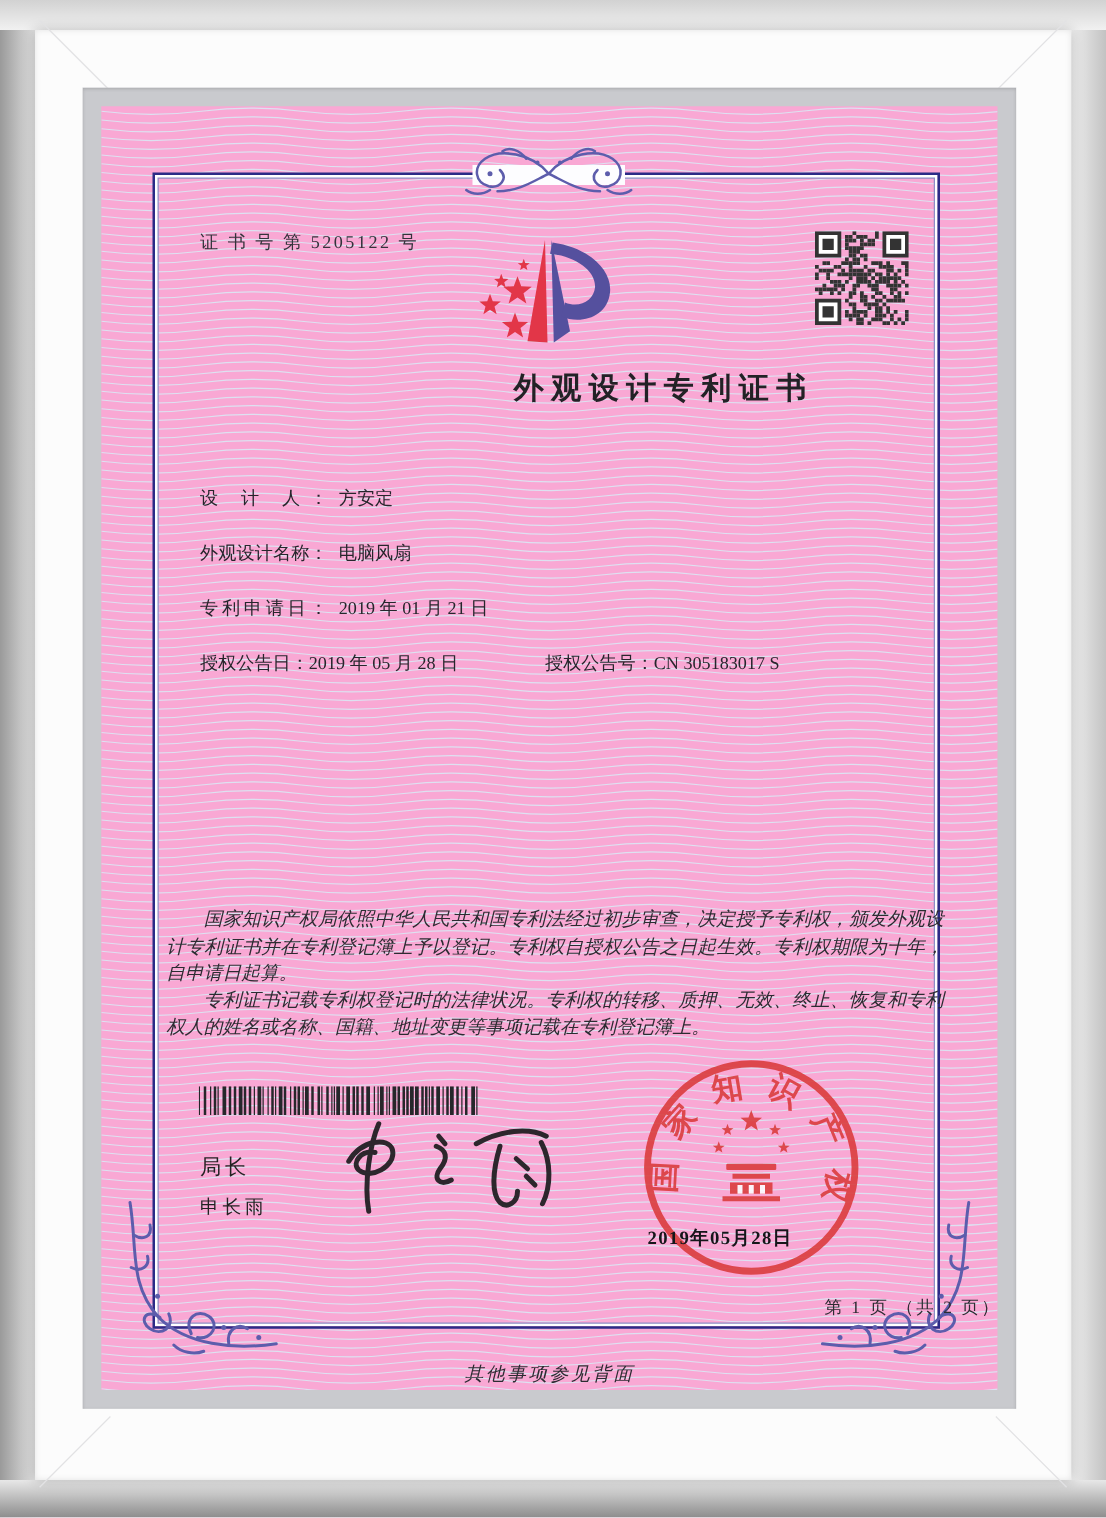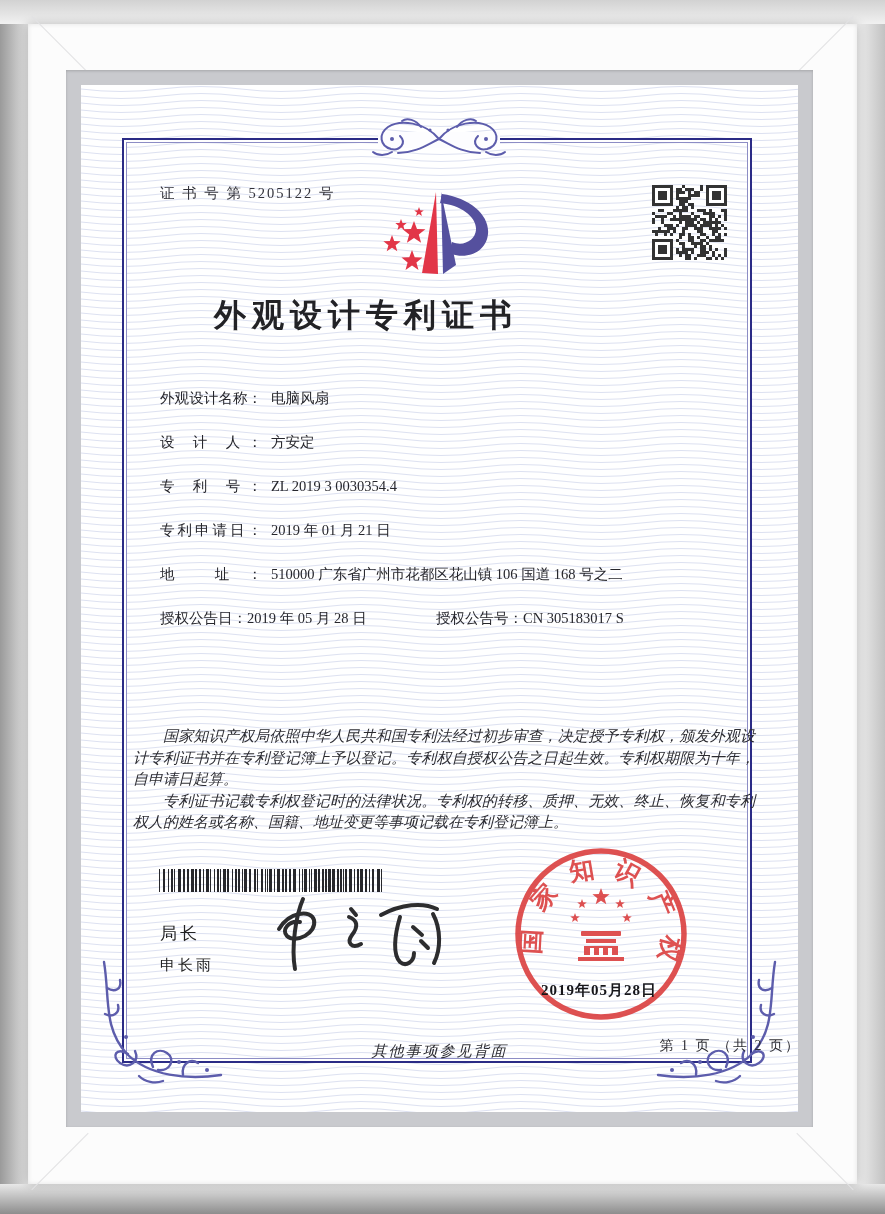--- a/index.html
+++ b/index.html
@@ -11,42 +11,42 @@
   .edge-bottom { position:absolute; left:0; bottom:0; width:100%; height:30px; background:linear-gradient(to top,#8d8d8d,#e8e8e8); }
   .frame-white { position:absolute; left:28px; top:24px; width:829px; height:1160px; background:#fcfcfc;
                  box-shadow: inset 0 0 5px rgba(0,0,0,.10), 0 0 10px rgba(0,0,0,.22); }
   .miter { position:absolute; width:80px; height:1px; background:#e2e2e4; }
   .miter.tl { left:-8px;  top:20px;  transform:rotate(45deg); }
   .miter.tr { right:-8px; top:20px;  transform:rotate(-45deg); }
   .miter.bl { left:-8px;  bottom:22px; transform:rotate(-45deg); }
   .miter.br { right:-8px; bottom:22px; transform:rotate(45deg); }
   .mat-band { position:absolute; left:66px; top:70px; width:747px; height:1057px; background:#c9cace;
               box-shadow: inset 0 1px 3px rgba(0,0,0,.18); }
-  .paper { position:absolute; left:81px; top:85px; width:717px; height:1027px; background:#ffffff; overflow:hidden; }
+  .paper { position:absolute; left:81px; top:85px; width:717px; height:1027px; background:#f9a8d4; overflow:hidden; }
   .wavy { position:absolute; left:0; top:0; width:717px; height:1027px; }
   .cert-border { position:absolute; left:41px; top:53px; width:630px; height:925px;
                  border:2px solid #2b2b86;
                  box-shadow: inset 0 0 0 2px #ffffff, inset 0 0 0 3px #8d8dc5; }
   .abs { position:absolute; }
   .cert-number { left:79px; top:99px; font-size:14.5px; letter-spacing:2px; color:#33333b; }
-  .cert-title { left:0; top:209px; width:570px; text-align:center; font-size:32px; font-weight:700;
+  .cert-title { left:0; top:209px; width:570px; text-align:right; font-size:24px; font-weight:700;
                 letter-spacing:6px; color:#222226; }
   .fields { left:79px; top:304px; width:600px; }
   .field-row { position:relative; height:16px; margin-bottom:28px; font-size:14.5px; color:#26262c; white-space:nowrap; }
   .field-label { display:inline-block; width:102px; text-align:justify; text-align-last:justify; }
   .field-value { margin-left:9px; }
   .grant-pair2 { position:absolute; left:276px; top:0; }
   .paras { left:52px; top:641px; width:622px; font-size:15px; line-height:21.5px; color:#2c2c32;
            font-style:italic; text-align:justify; }
   .paras p { text-indent:2em; }
   .director-title { left:79px; top:837px; font-size:17px; letter-spacing:3px; color:#222;font-family:Liberation Mono, monospace; }
   .director-name  { left:79px; top:871px; font-size:15px; letter-spacing:3px; color:#222; }
-  .seal-date { left:460px; top:896px; font-size:15px; font-weight:700; letter-spacing:1px; color:#16161a; z-index:6; }
+  .seal-date { left:437px; top:896px; font-size:15px; font-weight:700; letter-spacing:1px; color:#16161a; z-index:6; }
   .page-info { left:3px; top:952px; width:717px; text-align:right; font-size:14px; letter-spacing:2px; color:#2c2c32;padding-left:24px; }
-  .back-note { left:0; top:957px; width:717px; text-align:center; font-size:15px; font-style:italic;
+  .back-note { left:0; top:1005px; width:717px; text-align:center; font-size:15px; font-style:italic;
                letter-spacing:2px; color:#2c2c32; }
   svg { display:block; }
 </style>
 </head>
 <body>
 
 <div class="scene">
   <div class="edge-left"></div>
   <div class="edge-right"></div>
   <div class="edge-top"></div>
@@ -485,33 +485,27 @@
         <rect x="60" y="6" width="9" height="9" fill="#333"></rect>
         <rect x="0" y="54" width="21" height="21" fill="#333"></rect>
         <rect x="3" y="57" width="15" height="15" fill="#fff"></rect>
         <rect x="6" y="60" width="9" height="9" fill="#333"></rect>
       </svg>
 
     <div class="abs cert-title">外观设计专利证书</div>
 
     <div class="abs fields">
       <div class="field-row">
+        <span class="field-label">设 计 人：</span><span class="field-value">方安定</span>
+      </div>
+      <div class="field-row">
         <span class="field-label">外观设计名称：</span><span class="field-value">电脑风扇</span>
       </div>
       <div class="field-row">
-        <span class="field-label">设 计 人：</span><span class="field-value">方安定</span>
-      </div>
-      <div class="field-row">
-        <span class="field-label">专 利 号：</span><span class="field-value">ZL 2019 3 0030354.4</span>
-      </div>
-      <div class="field-row">
         <span class="field-label">专利申请日：</span><span class="field-value">2019 年 01 月 21 日</span>
-      </div>
-      <div class="field-row">
-        <span class="field-label">地 址：</span><span class="field-value">510000 广东省广州市花都区花山镇 106 国道 168 号之二</span>
       </div>
       <div class="field-row">
         <span>授权公告日：</span><span>2019 年 05 月 28 日</span>
         <span class="grant-pair2"><span>授权公告号：</span><span>CN 305183017 S</span></span>
       </div>
     </div>
 
     <div class="abs paras">
       <p>国家知识产权局依照中华人民共和国专利法经过初步审查，决定授予专利权，颁发外观设计专利证书并在专利登记簿上予以登记。专利权自授权公告之日起生效。专利权期限为十年，自申请日起算。</p>
       <p>专利证书记载专利权登记时的法律状况。专利权的转移、质押、无效、终止、恢复和专利权人的姓名或名称、国籍、地址变更等事项记载在专利登记簿上。</p>

